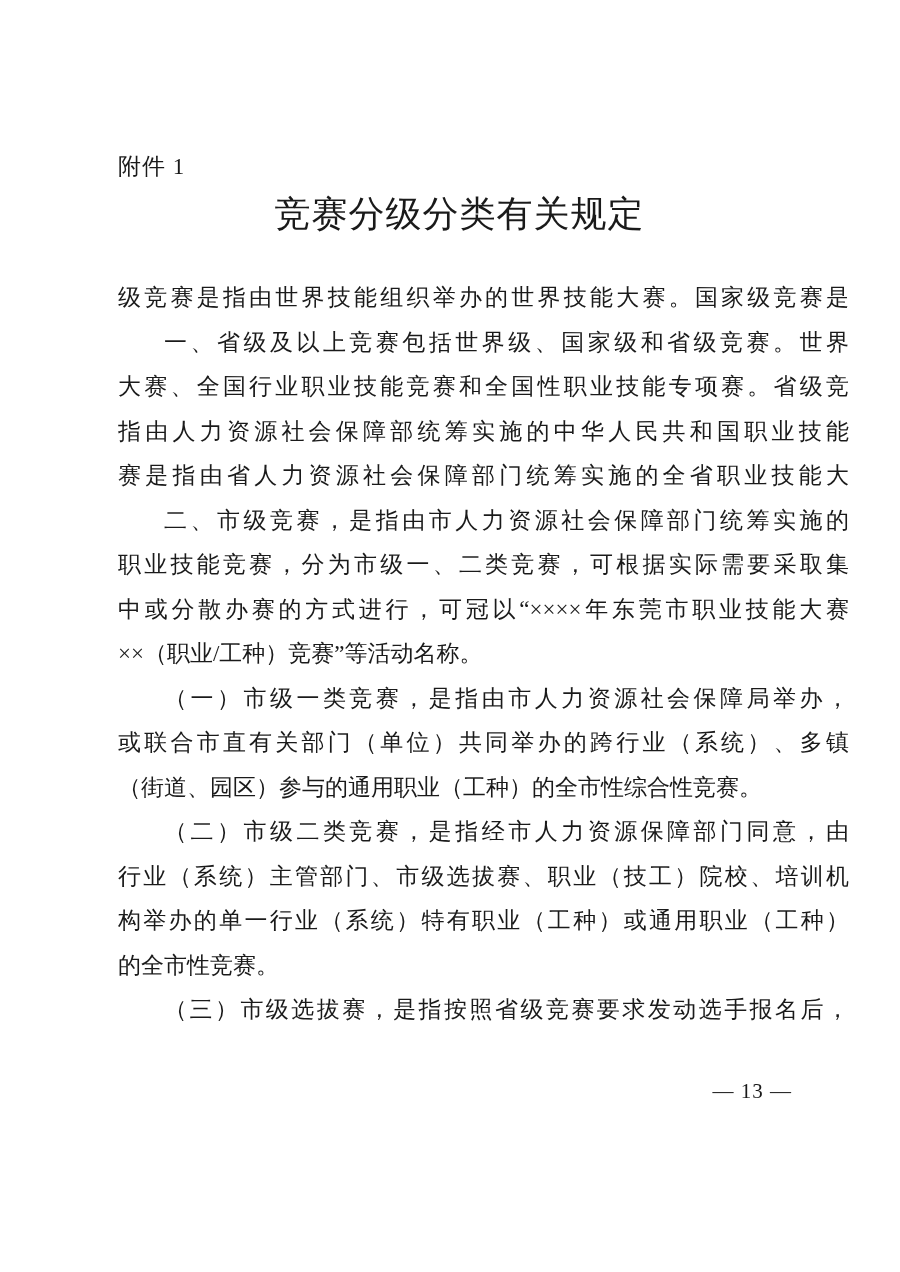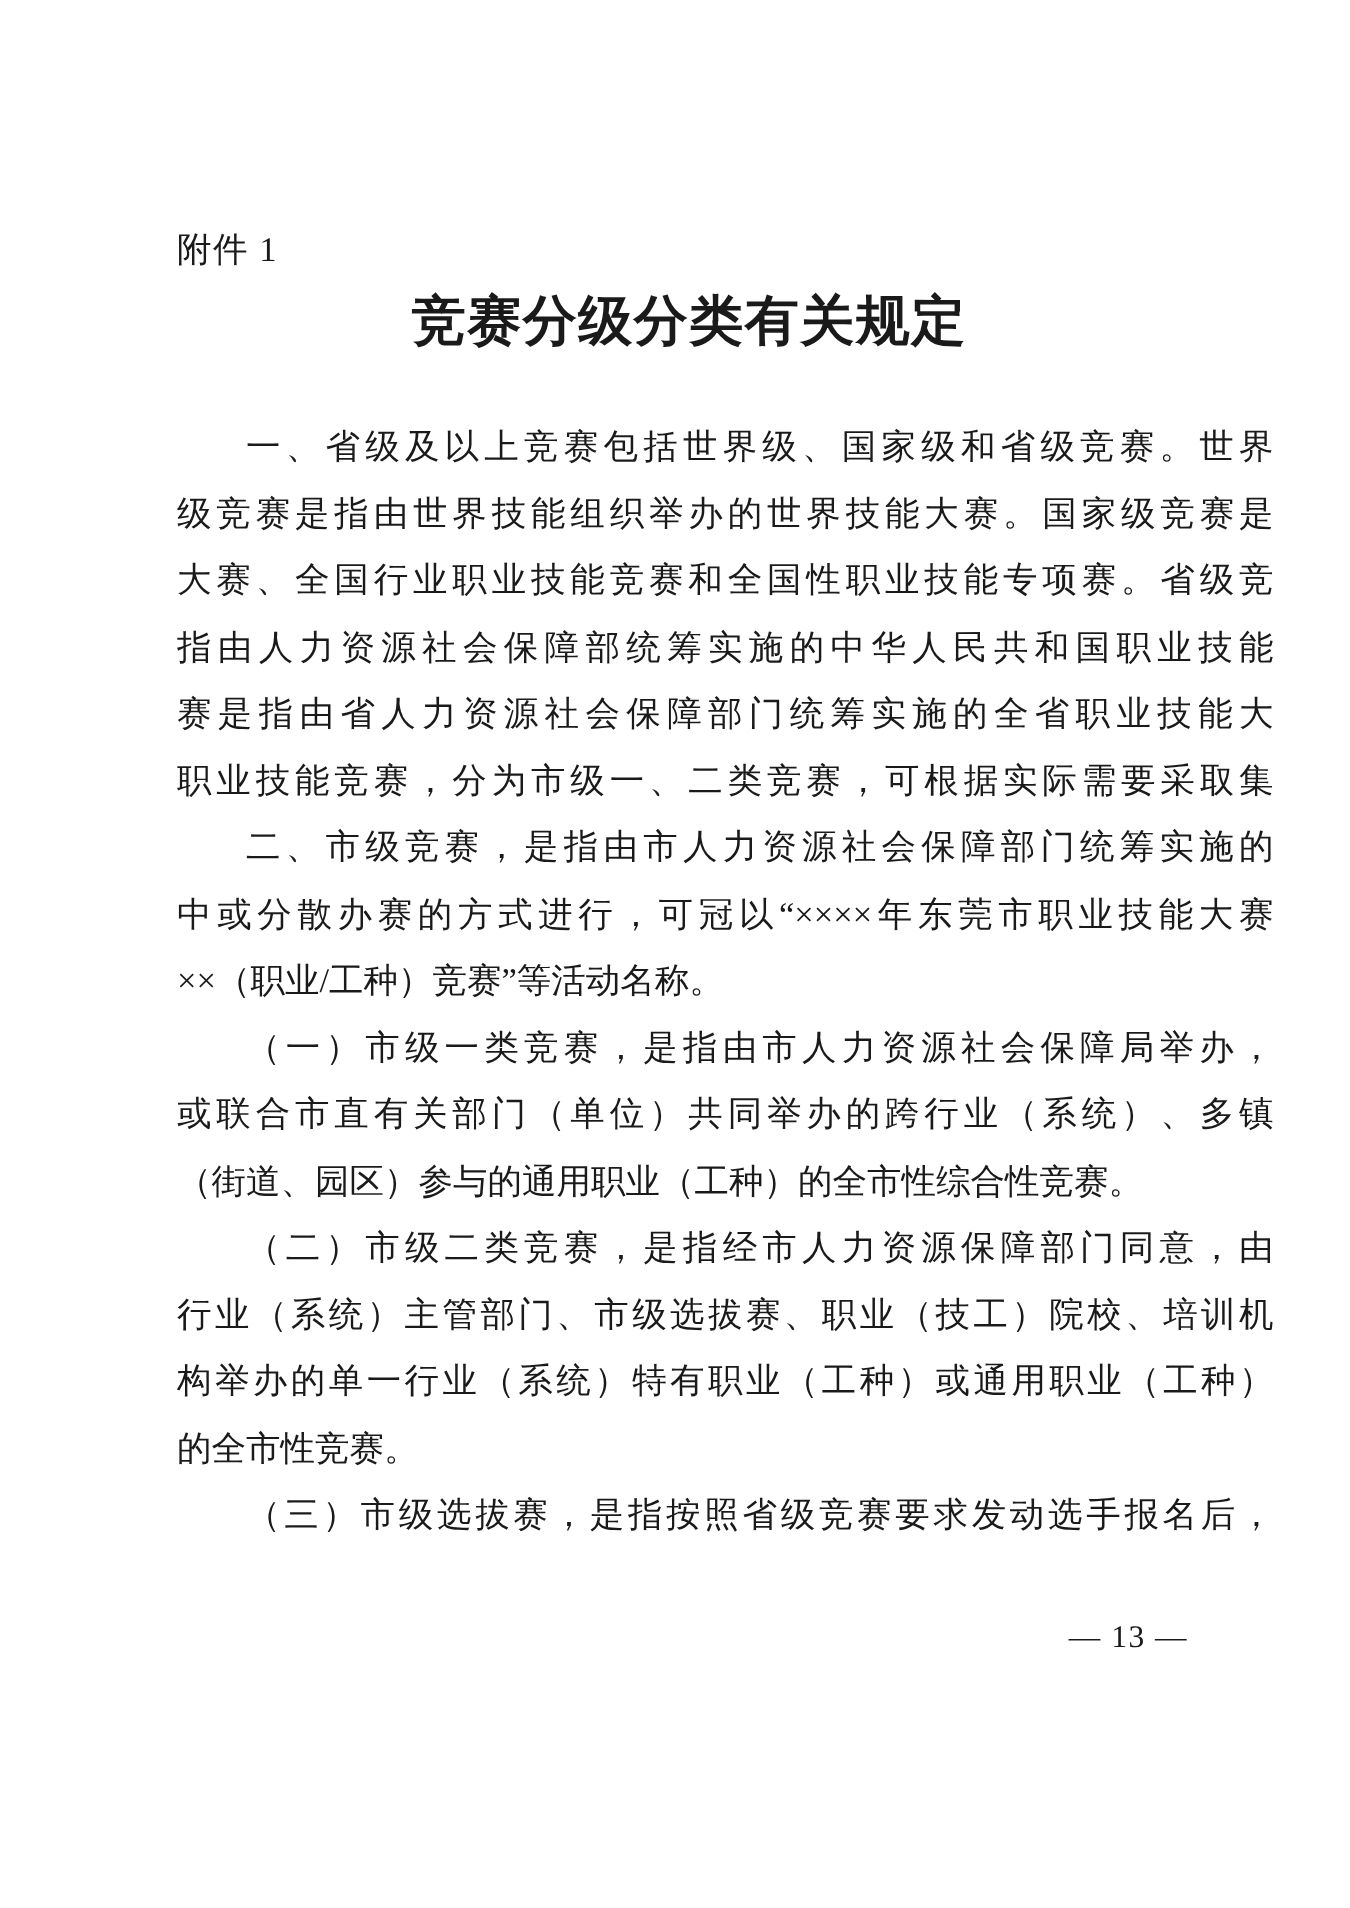--- a/index.html
+++ b/index.html
@@ -20,21 +20,21 @@
   }
   .attachment {
     font-size: 23px;
     line-height: 30px;
     text-align: left;
     letter-spacing: 1px;
   }
   .doc-title {
     margin: 8px 48px 0 0;
     font-size: 36px;
-    font-weight: bold;
+    font-weight: normal;
     line-height: 48px;
     text-align: center;
     letter-spacing: 1px;
   }
   .doc-body {
     margin-top: 38px;
   }
   .para { margin: 0; }
   .line {
     font-size: 23px;
@@ -59,29 +59,29 @@
 </head>
 <body>
 
 <div class="page">
   <div class="attachment">附件 1</div>
 
   <h1 class="doc-title">竞赛分级分类有关规定</h1>
 
   <div class="doc-body">
       <div class="para">
+        <div class="line">级竞赛是指由世界技能组织举办的世界技能大赛。国家级竞赛是</div>
         <div class="line first">一、省级及以上竞赛包括世界级、国家级和省级竞赛。世界</div>
-        <div class="line">级竞赛是指由世界技能组织举办的世界技能大赛。国家级竞赛是</div>
         <div class="line">大赛、全国行业职业技能竞赛和全国性职业技能专项赛。省级竞</div>
         <div class="line">指由人力资源社会保障部统筹实施的中华人民共和国职业技能</div>
         <div class="line">赛是指由省人力资源社会保障部门统筹实施的全省职业技能大</div>
       </div>
       <div class="para">
+        <div class="line first">二、市级竞赛，是指由市人力资源社会保障部门统筹实施的</div>
         <div class="line">职业技能竞赛，分为市级一、二类竞赛，可根据实际需要采取集</div>
-        <div class="line first">二、市级竞赛，是指由市人力资源社会保障部门统筹实施的</div>
         <div class="line">中或分散办赛的方式进行，可冠以“××××年东莞市职业技能大赛</div>
         <div class="line para-end">××（职业/工种）竞赛”等活动名称。</div>
       </div>
       <div class="para">
         <div class="line first">（一）市级一类竞赛，是指由市人力资源社会保障局举办，</div>
         <div class="line">或联合市直有关部门（单位）共同举办的跨行业（系统）、多镇</div>
         <div class="line para-end">（街道、园区）参与的通用职业（工种）的全市性综合性竞赛。</div>
       </div>
       <div class="para">
         <div class="line first">（二）市级二类竞赛，是指经市人力资源保障部门同意，由</div>

